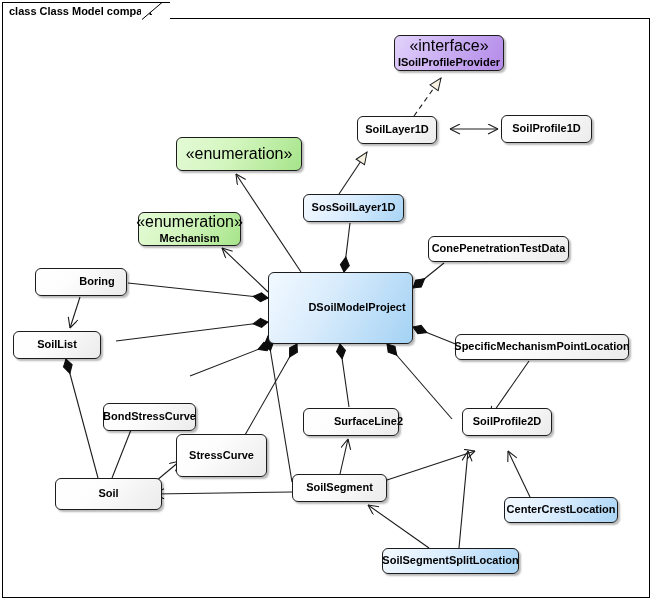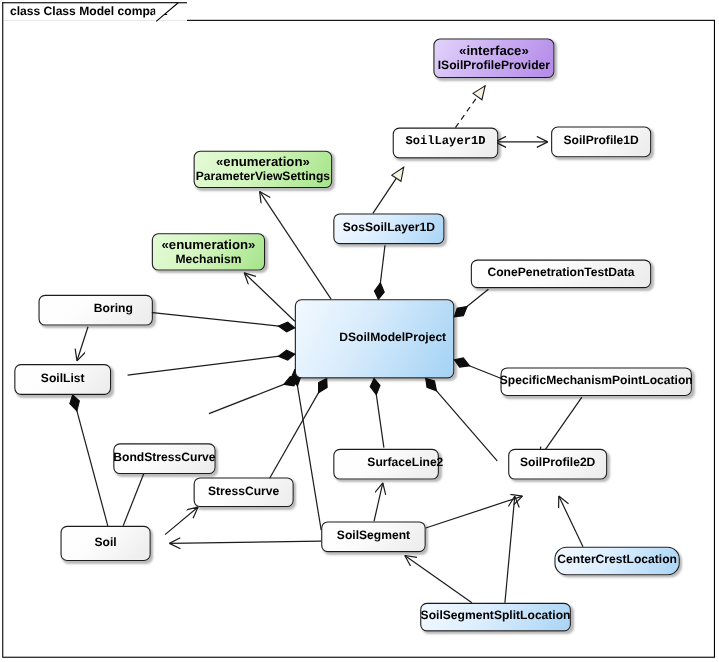--- a/index.html
+++ b/index.html
@@ -63,22 +63,22 @@
     font-weight:bold;
     color:#000;
     text-align:center;
     line-height:1.25;
     z-index:3;
     box-shadow:2px 2px 2px rgba(0,0,0,0.28);
     padding:0 5px;
     white-space:nowrap;
   }
   .node .stereo{
-    font-weight:bold;
-    font-size:12px;
+    font-weight:normal;
+    font-size:16px;
     letter-spacing:0px;
   }
   .n-plain{
     background:linear-gradient(135deg,#ffffff 0%,#fdfdfd 38%,#ebebeb 100%);
   }
   .n-blue{
     background:linear-gradient(120deg,#f3f9ff 0%,#dceeff 42%,#a9d4f5 100%);
   }
   .n-bluecore{
     background:linear-gradient(118deg,#f2f9ff 0%,#d9ecfc 40%,#a4d2f4 100%);
@@ -178,70 +178,69 @@
 
       <path d="M429,548 L368,505" marker-end="url(#open-arrow)"></path>
     </g>
   </svg>
 
   <div id="node-layer">
       <div class="node n-purple" style="left: 394px; top: 35px; width: 110px; height: 36px;">
         <span class="stereo">«interface»</span>
         <span class="nname">ISoilProfileProvider</span>
       </div>
-      <div class="node n-plain" style="left: 357px; top: 116px; width: 96px; height: 28px; font-family: Liberation Mono, monospace;">
+      <div class="node n-plain" style="left: 357px; top: 116px; width: 80px; height: 28px;">
         <span class="nname">SoilLayer1D</span>
       </div>
       <div class="node n-plain" style="left: 501px; top: 115px; width: 91px; height: 28px;">
         <span class="nname">SoilProfile1D</span>
       </div>
       <div class="node n-green" style="left: 154px; top: 137px; width: 126px; height: 34px;">
         <span class="stereo">«enumeration»</span>
-        <span class="nname">ParameterViewSettings</span>
       </div>
       <div class="node n-blue" style="left: 303px; top: 194px; width: 101px; height: 28px;">
         <span class="nname">SosSoilLayer1D</span>
       </div>
       <div class="node n-green" style="left: 116px; top: 212px; width: 103px; height: 34px;">
         <span class="stereo">«enumeration»</span>
         <span class="nname">Mechanism</span>
       </div>
-      <div class="node n-plain" style="left: 428px; top: 236px; width: 164px; height: 26px;">
+      <div class="node n-plain" style="left: 428px; top: 236px; width: 141px; height: 26px;">
         <span class="nname">ConePenetrationTestData</span>
       </div>
-      <div class="node n-plain" style="left: 35px; top: 268px; width: 104px; height: 28px; padding-left: 37px;">
+      <div class="node n-plain" style="left: 35px; top: 268px; width: 92px; height: 28px; padding-left: 37px;">
         <span class="nname">Boring</span>
       </div>
       <div class="node n-bluecore" style="left: 268px; top: 272px; width: 145px; height: 72px;">
         <span class="nname">DSoilModelProject</span>
       </div>
       <div class="node n-plain" style="left: 13px; top: 331px; width: 88px; height: 28px;">
         <span class="nname">SoilList</span>
       </div>
       <div class="node n-plain" style="left: 455px; top: 334px; width: 174px; height: 26px;">
         <span class="nname">SpecificMechanismPointLocation</span>
       </div>
       <div class="node n-plain" style="left: 103px; top: 375px; width: 93px; height: 28px; margin-top: 28px;">
         <span class="nname">BondStressCurve</span>
       </div>
       <div class="node n-plain" style="left: 303px; top: 408px; width: 96px; height: 28px; padding-left: 40px;">
         <span class="nname">SurfaceLine2</span>
       </div>
       <div class="node n-plain" style="left: 430px; top: 408px; width: 90px; height: 28px; margin-left: 32px;">
         <span class="nname">SoilProfile2D</span>
       </div>
-      <div class="node n-plain" style="left: 176px; top: 434px; width: 91px; height: 27px;">
+      <div class="node n-plain" style="left: 176px; top: 434px; width: 91px; height: 43px;">
         <span class="nname">StressCurve</span>
       </div>
       <div class="node n-plain" style="left: 292px; top: 474px; width: 95px; height: 28px;">
         <span class="nname">SoilSegment</span>
       </div>
-      <div class="node n-plain" style="left: 55px; top: 478px; width: 82px; height: 32px; justify-content: center;">
+      <div class="node n-plain" style="left: 55px; top: 478px; width: 107px; height: 32px; justify-content: center;">
         <span class="nname">Soil</span>
       </div>
-      <div class="node n-blue" style="left: 504px; top: 497px; width: 114px; height: 26px; border-radius: 11px;">
+      <div class="node n-blue" style="left: 504px; top: 497px; width: 114px; height: 26px;">
         <span class="nname">CenterCrestLocation</span>
       </div>
       <div class="node n-blue" style="left: 382px; top: 548px; width: 137px; height: 26px;">
         <span class="nname">SoilSegmentSplitLocation</span>
       </div>
     </div>
 </div>
 
 </body></html>

